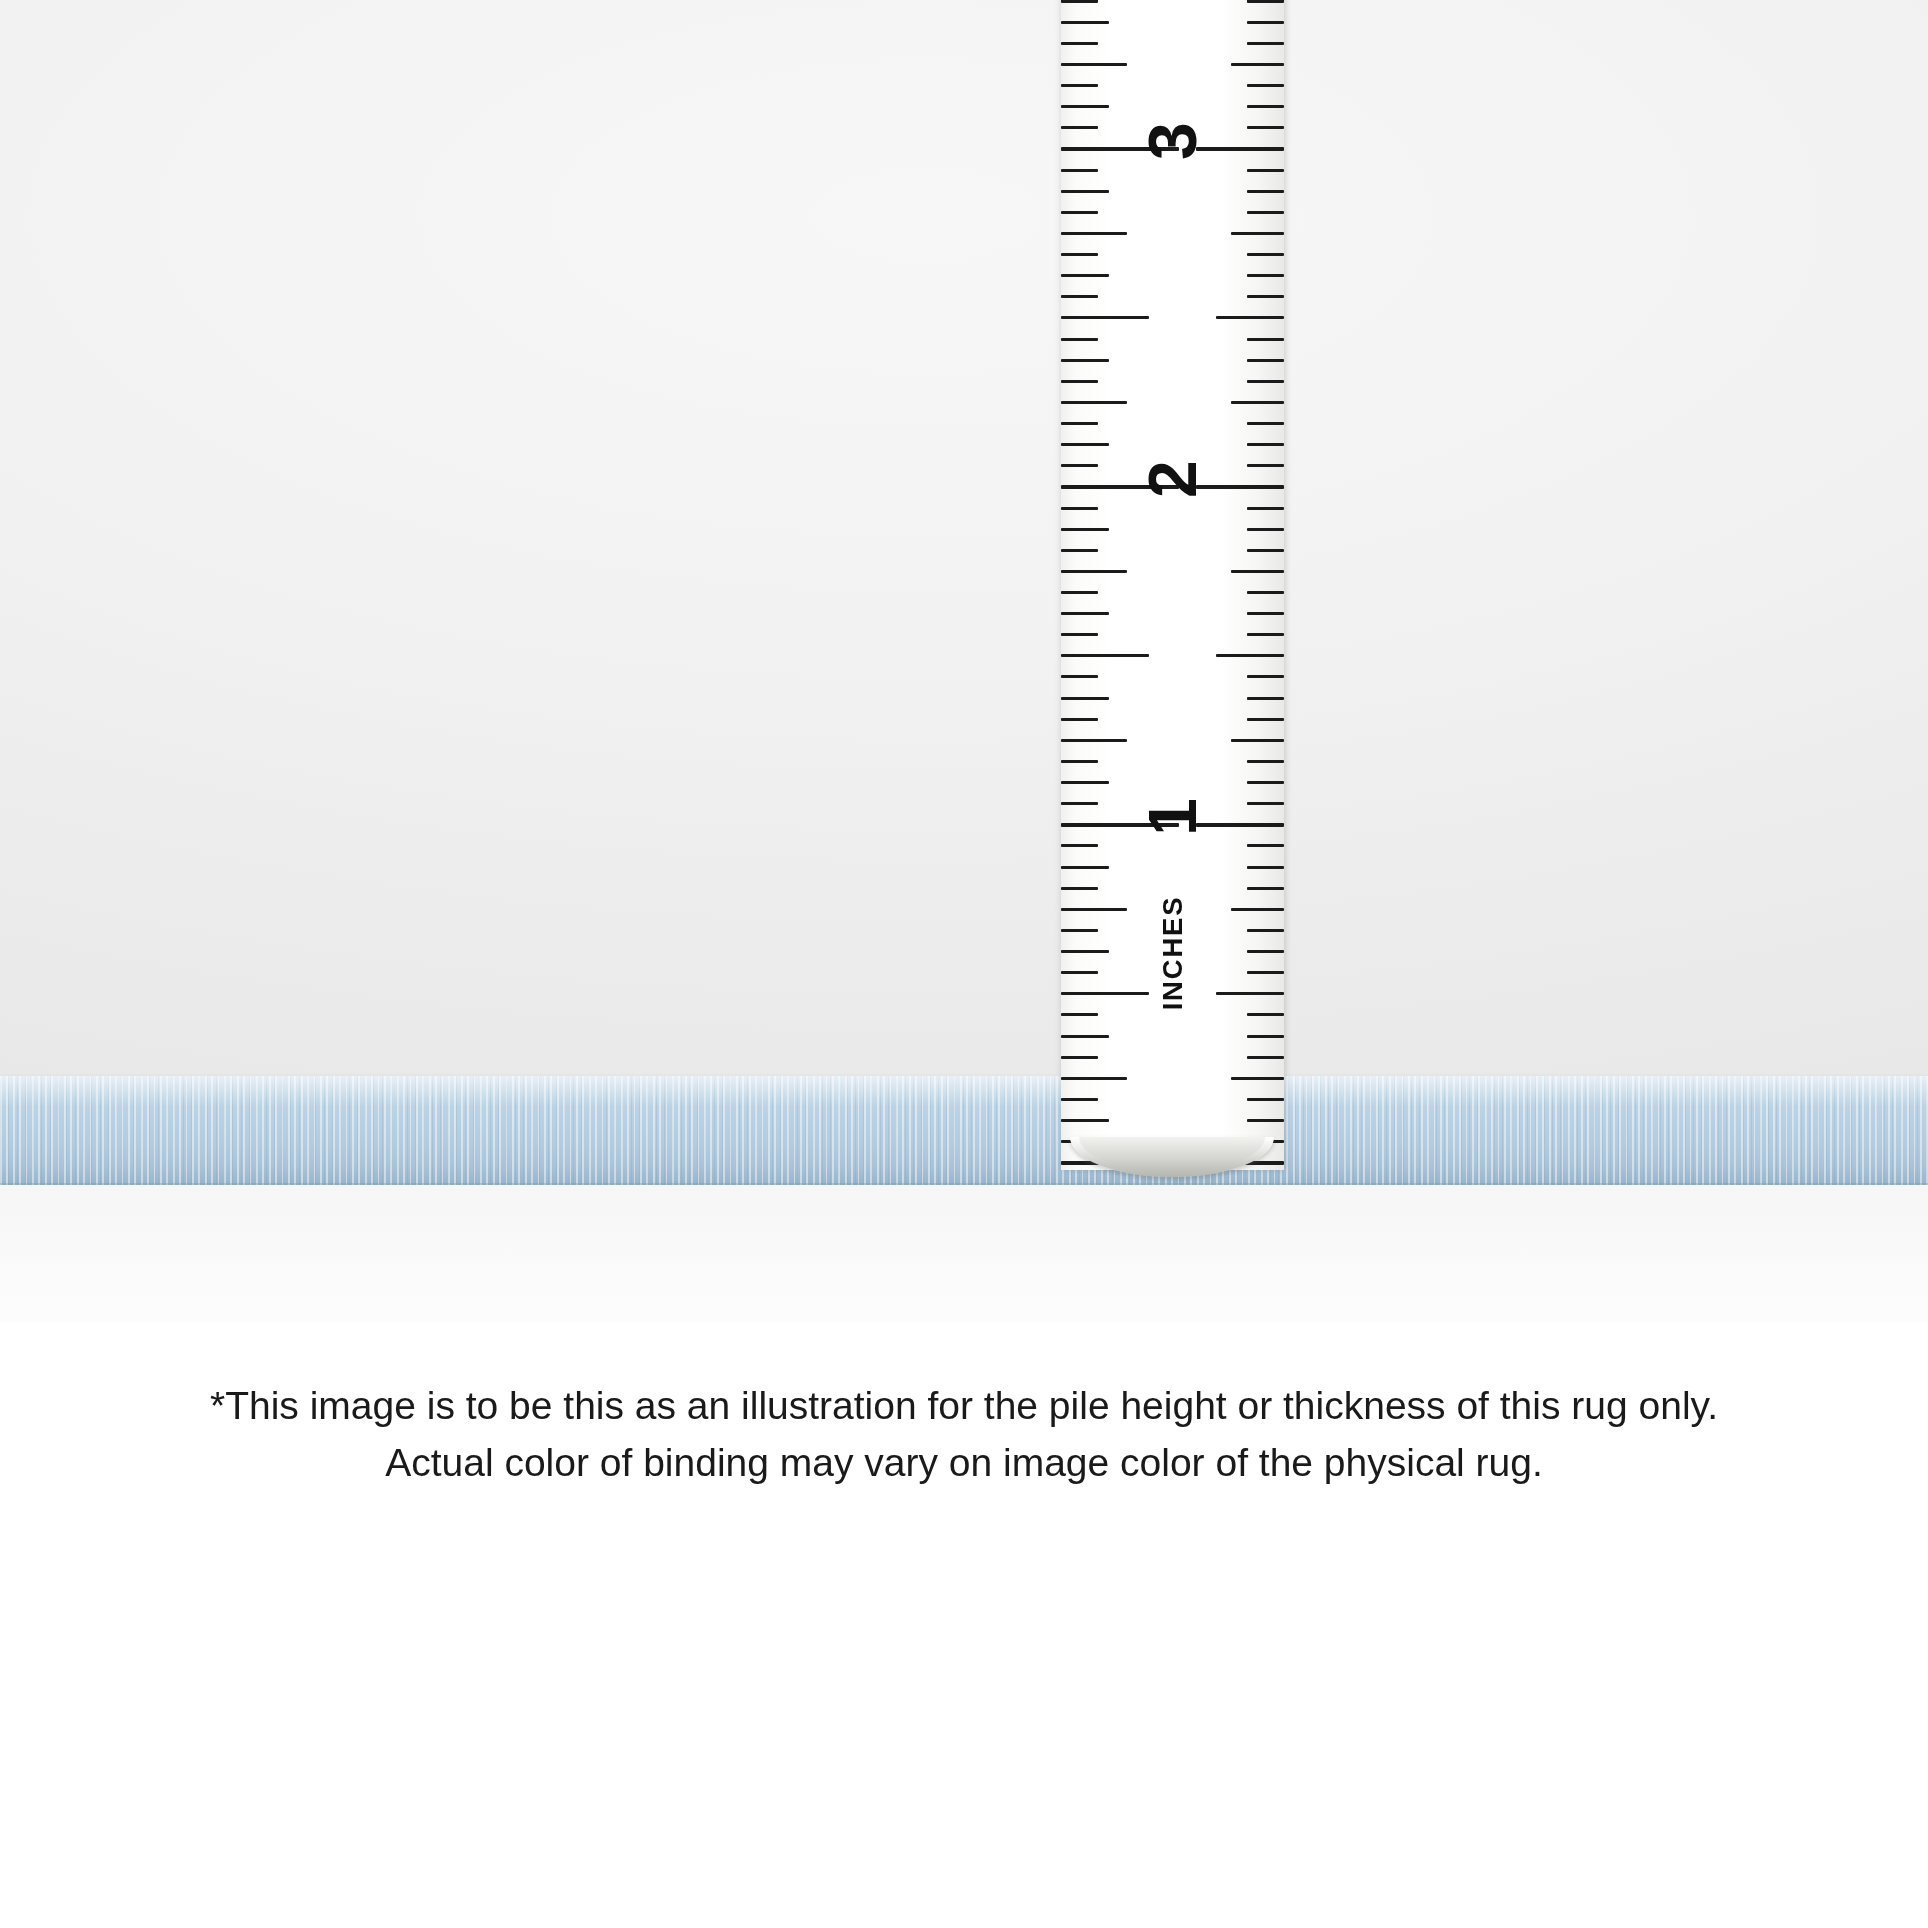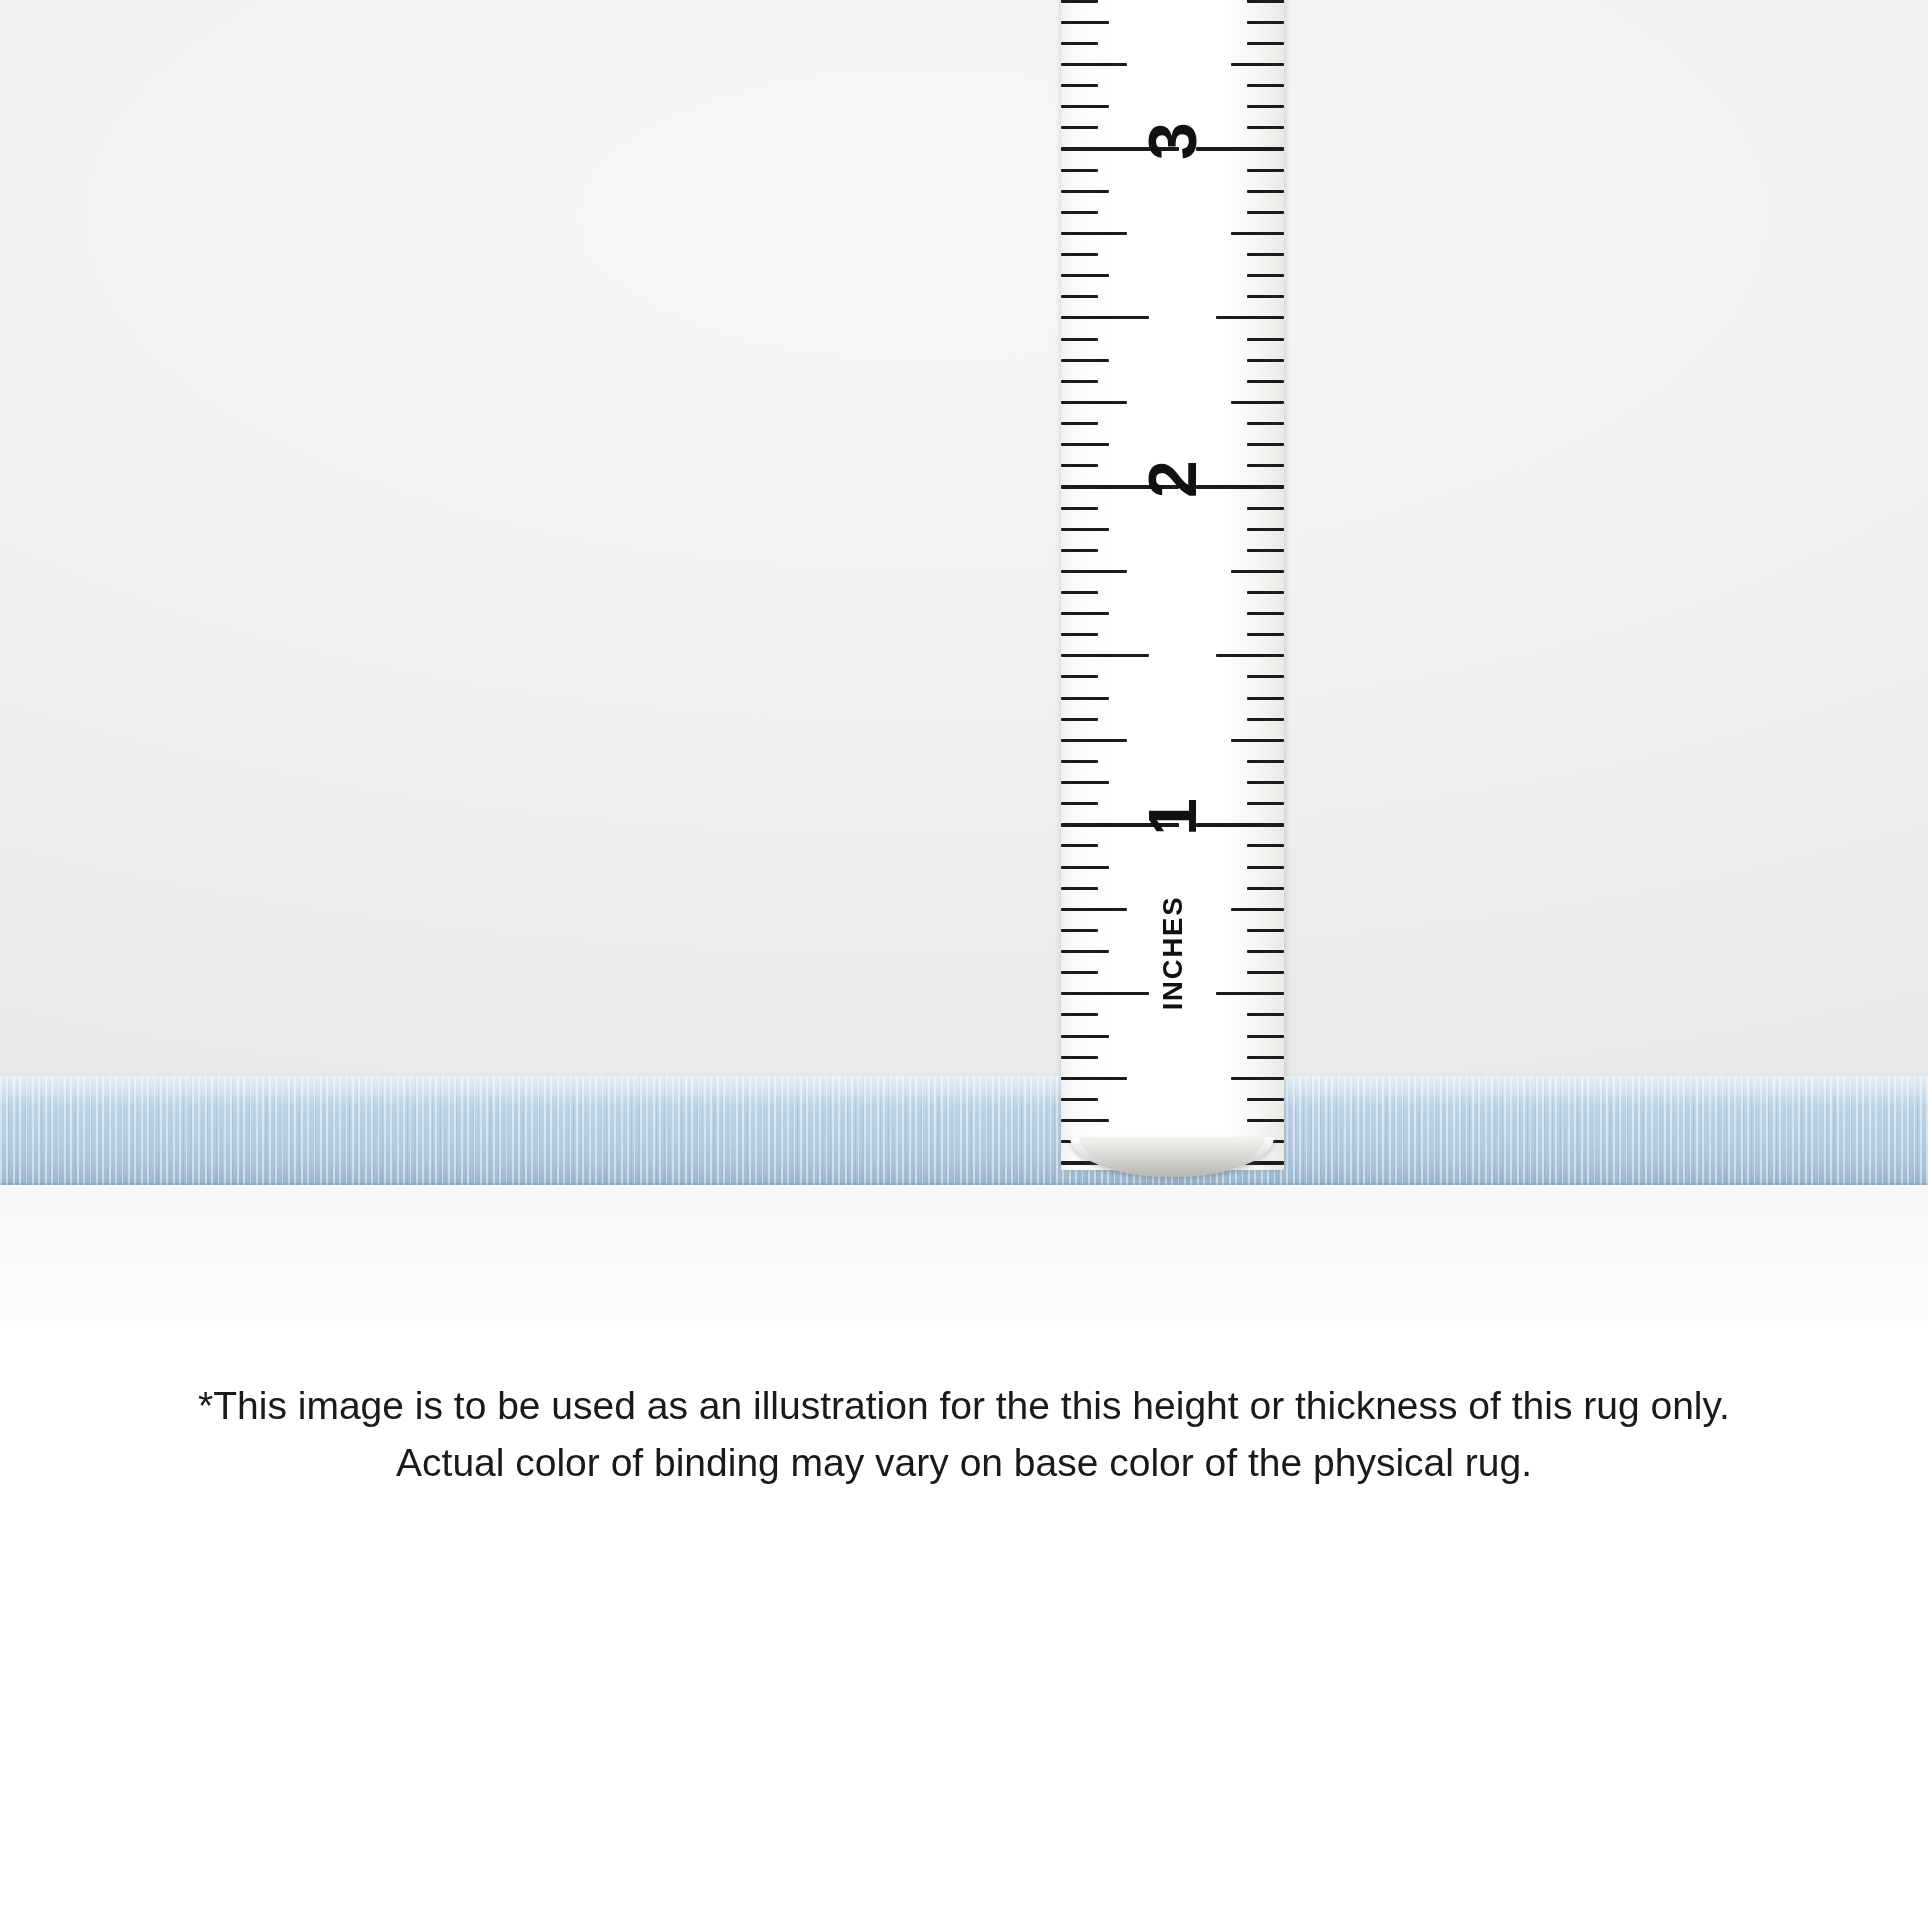--- a/index.html
+++ b/index.html
@@ -314,16 +314,16 @@
       <div class="inches-label" id="inches" style="left: 38px; top: 942px; width: 147px; text-align: center;">INCHES</div>
     </div>
   </div>
   <div class="ruler-tip">
     <div class="ruler-tip-inner"></div>
   </div>
 
 </div>
 
 <div class="caption">
-  <span class="line">*This image is to be used as an illustration for the this height or thickness of this rug only.</span>
-  <span class="line">Actual color of binding may vary on base color of the physical rug.</span>
+  <span class="line">*This image is to be this as an illustration for the pile height or thickness of this rug only.</span>
+  <span class="line">Actual color of binding may vary on image color of the physical rug.</span>
 </div>
 
 
 </body></html>

